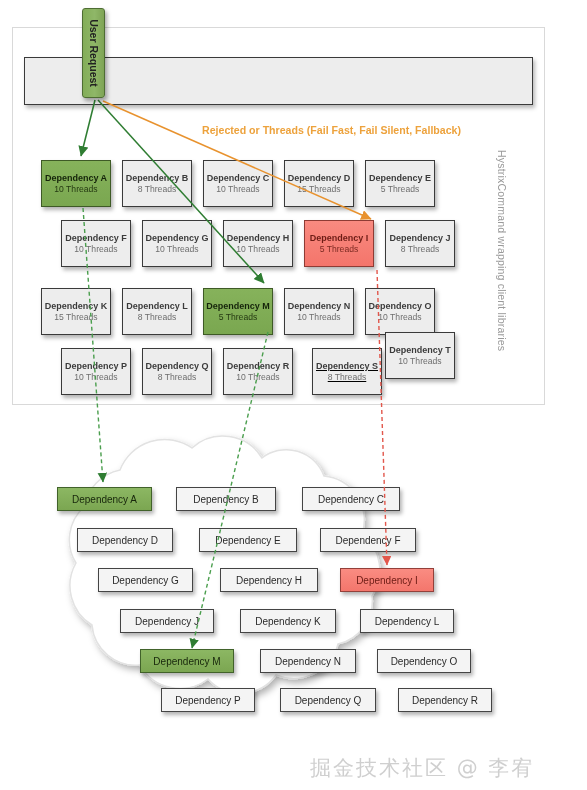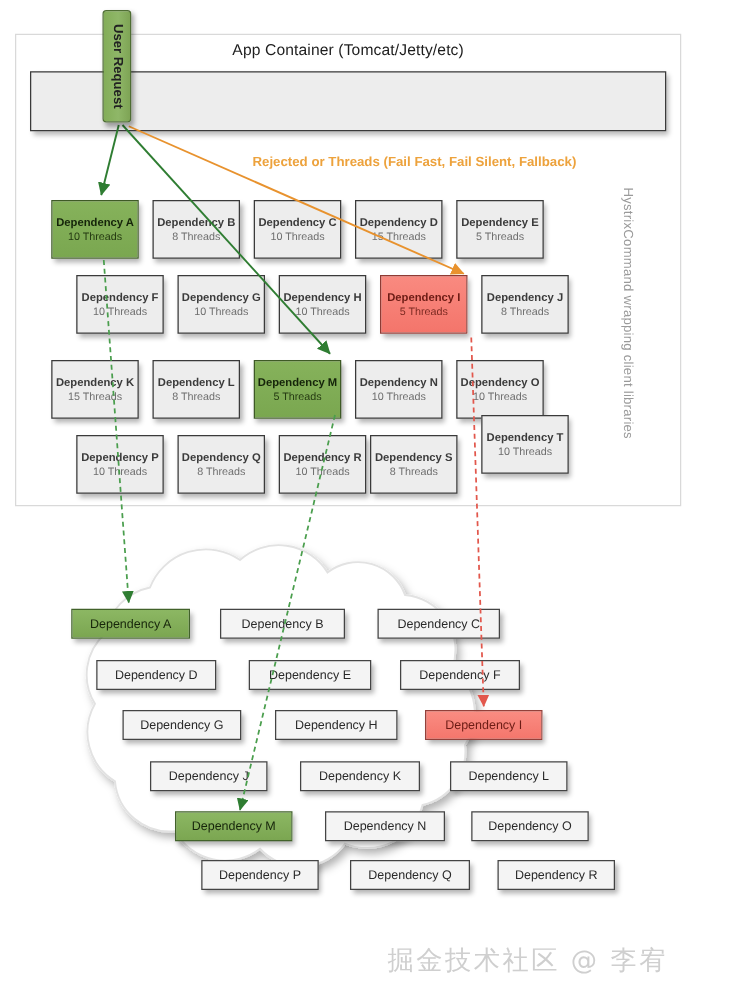--- a/index.html
+++ b/index.html
@@ -93,21 +93,20 @@
     z-index:15;
     margin-top:12px;
   }
 </style>
 </head>
 <body>
 
 <div id="stage">
 
   <div class="app-container"></div>
-  <div class="app-title">App Container (Tomcat/Jetty/etc)</div>
   <div class="grey-bar"></div>
 
   <div class="vert-label">HystrixCommand wrapping client libraries</div>
 
   <div class="user-request">
     <span>User Request</span>
   </div>
 
   <div class="reject-label">Rejected or Threads (Fail Fast, Fail Silent, Fallback)</div>
 
@@ -177,21 +176,21 @@
         <div class="t">10 Threads</div>
       </div>
       <div class="dep" style="left: 142px; top: 348px;">
         <div class="n">Dependency Q</div>
         <div class="t">8 Threads</div>
       </div>
       <div class="dep" style="left: 223px; top: 348px;">
         <div class="n">Dependency R</div>
         <div class="t">10 Threads</div>
       </div>
-      <div class="dep" style="left: 296px; top: 348px;">
+      <div class="dep" style="left: 312px; top: 348px; text-decoration: underline;">
         <div class="n">Dependency S</div>
         <div class="t">8 Threads</div>
       </div>
       <div class="dep" style="left: 385px; top: 332px;">
         <div class="n">Dependency T</div>
         <div class="t">10 Threads</div>
       </div>
     </div>
 
   <svg class="cloud" viewBox="0 0 470 350">

